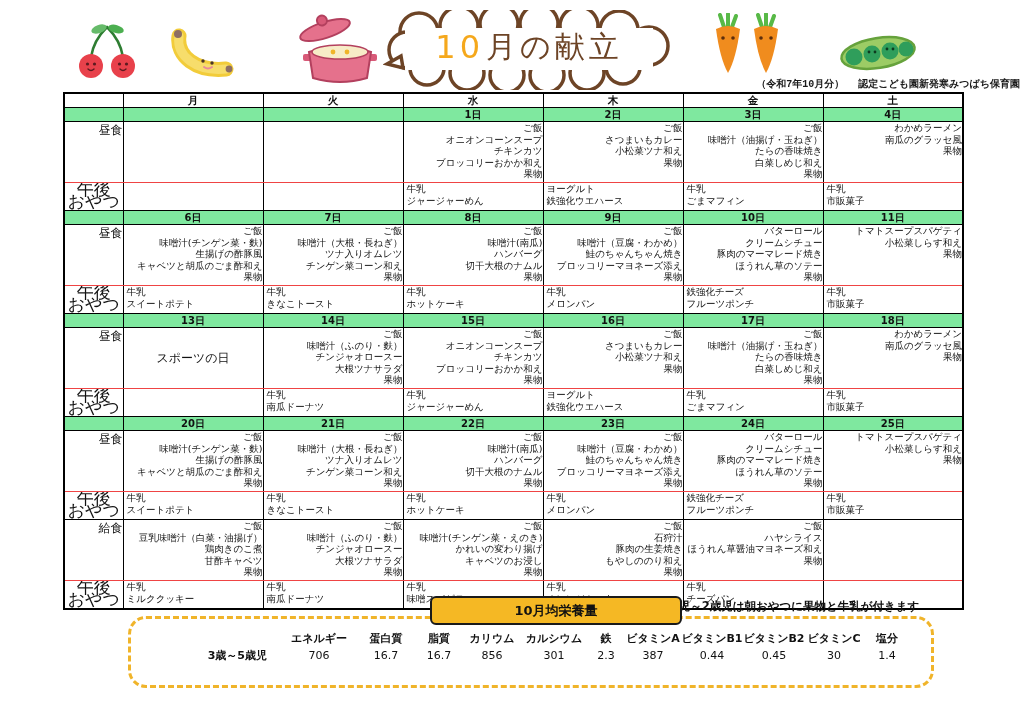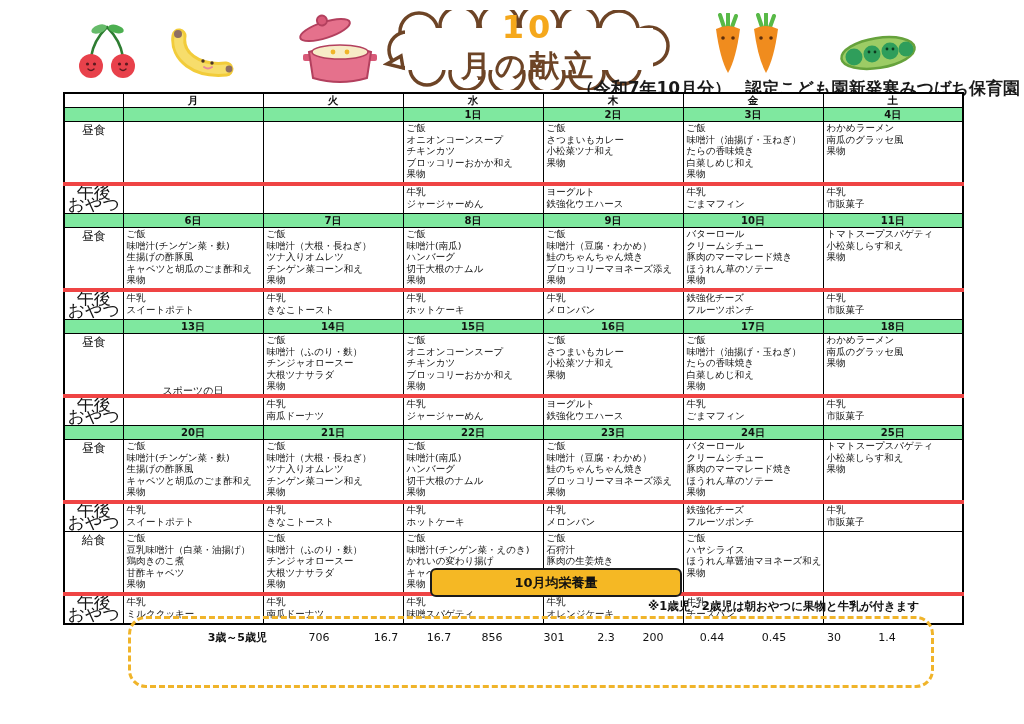--- a/index.html
+++ b/index.html
@@ -13,46 +13,47 @@
   #cherries{left:78px;top:20px;}
   #banana{left:170px;top:28px;}
   #pot{left:295px;top:14px;}
   #carrots{left:706px;top:13px;}
   #peas{left:838px;top:27px;}
   .cloud-wrap{position:absolute;left:383px;top:10px;width:292px;height:80px;}
   .cloud-wrap svg{position:absolute;left:0;top:0;}
   .cloud-title{
     position:absolute;left:0;top:0;width:100%;height:74px;
     display:flex;align-items:center;justify-content:center;
-    font-weight:bold;font-size:30px;letter-spacing:4px;color:var(--title-brown);flex-direction:column;
+    font-weight:normal;font-size:30px;letter-spacing:4px;color:var(--title-brown);
   }
   .cloud-title .num{color:var(--title-orange);font-size:32px;margin-right:2px;}
   .subtitle{
-    position:absolute;right:4px;top:77px;font-size:17px;font-weight:bold;color:#1a1a1a;
+    position:absolute;right:4px;top:77px;font-size:10px;font-weight:bold;color:#1a1a1a;
     white-space:nowrap;
+    font-family:Liberation Mono, monospace;
   }
   .subtitle .gap{display:inline-block;width:14px;}
   
   .cal-wrap{position:absolute;left:63px;top:92px;}
   table.cal{border-collapse:collapse;table-layout:fixed;width:899px;}
   table.cal td{border:1px solid #000;padding:0;overflow:hidden;}
   table.cal{border:2px solid #000;}
   tr.weekday-row td{height:13px;font-size:10.5px;font-weight:bold;text-align:center;line-height:13px;background:#fff;}
   tr.date-row td{height:13px;font-size:10px;font-weight:600;text-align:center;line-height:13px;background:var(--band-green);margin-left:20px;}
-  tr.lunch-row td{height:60px;vertical-align:top;border-bottom:4px solid #ef4444;}
+  tr.lunch-row td{height:60px;vertical-align:top;border-bottom:1px solid #ef4444;text-align:right;}
   tr.snack-row td{height:27px;vertical-align:top;border-top:1px solid #a8a8a8;}
   td.meal-label{text-align:center;vertical-align:middle;font-size:12px;font-weight:500;}
   td.meal-label .l2{font-size:17px;line-height:12px;}
   .menu-cell .line{font-size:9.5px;line-height:11.6px;padding-left:3px;white-space:nowrap;}
   .snack-cell .line{font-size:9.5px;line-height:12px;padding-left:3px;white-space:nowrap;}
-  .holiday{height:100%;display:flex;align-items:center;justify-content:center;font-size:10px;margin-top:27px;}
+  .holiday{height:100%;display:flex;align-items:center;justify-content:center;font-size:12px;}
   
   .footnote{position:absolute;left:648px;top:599px;font-size:11.5px;font-weight:bold;white-space:nowrap;}
   .nutri-badge{
-    position:absolute;left:430px;top:568px;width:248px;height:25px;
+    position:absolute;left:430px;top:596px;width:248px;height:25px;
     background:var(--accent-yellow);border:2px solid #1a1a1a;border-radius:6px;
     display:flex;align-items:center;justify-content:center;
     font-size:13px;font-weight:bold;color:#111;z-index:3;
   }
   .nutri-box{
     position:absolute;left:128px;top:616px;width:800px;height:66px;
     border:3px dashed var(--dash-orange);border-radius:18px;z-index:1;
   }
   .nutri-table{position:absolute;left:20px;top:10px;border-collapse:collapse;table-layout:fixed;}
   .nutri-table td{padding:0;font-size:11px;text-align:center;white-space:nowrap;}
@@ -564,29 +565,43 @@
           <col style="width: 58px;">
           <col style="width: 66px;">
           <col style="width: 38px;">
           <col style="width: 56px;">
           <col style="width: 62px;">
           <col style="width: 62px;">
           <col style="width: 58px;">
           <col style="width: 48px;">
         </colgroup>
         <tbody id="nutri-body">
+          <tr class="nhead">
+            <td class="nlabel"></td>
+            <td>エネルギー</td>
+            <td>蛋白質</td>
+            <td>脂質</td>
+            <td>カリウム</td>
+            <td>カルシウム</td>
+            <td>鉄</td>
+            <td>ビタミンA</td>
+            <td>ビタミンB1</td>
+            <td>ビタミンB2</td>
+            <td>ビタミンC</td>
+            <td>塩分</td>
+          </tr>
           <tr class="nrow">
             <td class="nlabel">3歳～5歳児</td>
             <td>706</td>
             <td>16.7</td>
             <td>16.7</td>
             <td>856</td>
             <td>301</td>
             <td>2.3</td>
-            <td>200</td>
+            <td>387</td>
             <td>0.44</td>
             <td>0.45</td>
             <td>30</td>
             <td>1.4</td>
           </tr>
         </tbody>
       </table>
   </div>
 
 </div>

